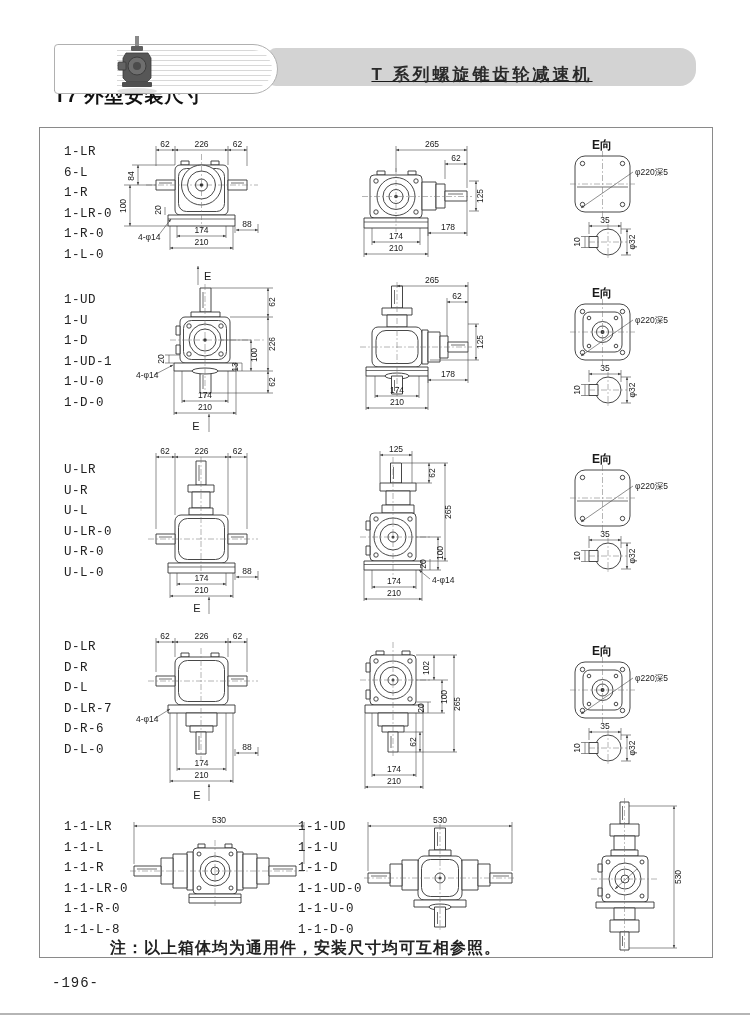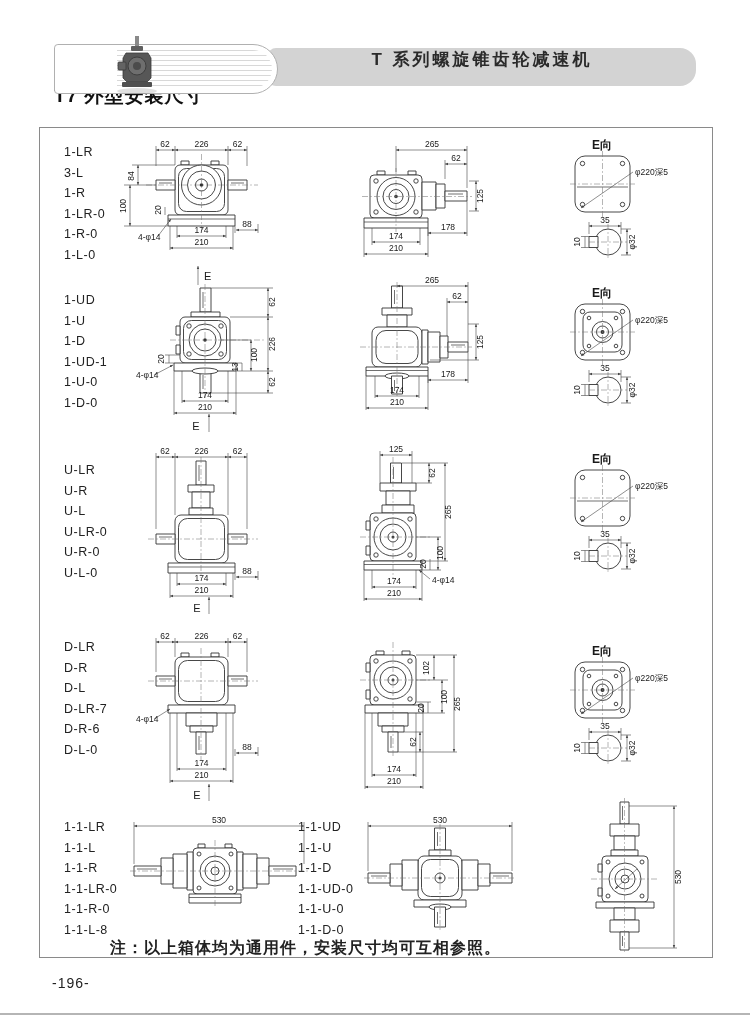--- a/index.html
+++ b/index.html
@@ -1,37 +1,37 @@
 <!DOCTYPE html>
 <html><head>
 <meta charset="utf-8">
 <style>
   html,body{margin:0;padding:0;background:#fff;}
   .page{position:relative;width:750px;height:1018px;background:#fff;font-family:"Liberation Sans",sans-serif;overflow:hidden;color:#1a1a1a;}
 
   
   .title-bar{position:absolute;left:268px;top:48px;width:428px;height:38px;background:#d3d3d3;
-    border-radius:8px 16px 16px 8px;display:flex;align-items:flex-start;justify-content:center;z-index:1;}
+    border-radius:8px 16px 16px 8px;display:flex;align-items:flex-end;justify-content:center;z-index:1;text-decoration:underline;}
   .title-bar span{font-size:17px;font-weight:bold;letter-spacing:3px;color:#2a2a2a;}
   .header-band{position:absolute;left:54px;top:44px;width:222px;height:48px;background:#fff;
     border:1px solid #b0b0b0;border-radius:4px 26px 26px 4px;z-index:2;}
   .band-stripes{position:absolute;left:62px;right:5px;top:5px;bottom:5px;
     background:repeating-linear-gradient(180deg,#d8d8d8 0 1px,transparent 1px 5px);
     border-radius:0 22px 22px 0;}
   .gear-icon{position:absolute;left:55px;top:-9px;z-index:3;}
 
   .section-title{position:absolute;left:54px;top:83px;font-size:19px;font-weight:bold;color:#111;letter-spacing:1px;}
   .main-box{position:absolute;left:39px;top:127px;width:672px;height:829px;border:1px solid #8a8a8a;}
 
-  .models{position:absolute;font-family:Liberation Sans, sans-serif;
+  .models{position:absolute;font-family:Liberation Mono, monospace;
     font-size:12.5px;color:#222;letter-spacing:0.5px;}
   .models div{height:20.6px;line-height:20.6px;}
 
   .note{position:absolute;left:110px;top:938px;font-size:16px;color:#222;letter-spacing:1px;font-weight:bold;}
-  .page-number{position:absolute;left:52px;top:975px;font-size:14px;color:#222;letter-spacing:1px;}
+  .page-number{position:absolute;left:52px;top:975px;font-size:14px;color:#222;letter-spacing:1px;font-family:Liberation Mono, monospace;}
   .bottom-rule{position:absolute;left:0;top:1013px;width:750px;height:2px;background:#b5b5b5;}
 
   
   .dw{position:absolute;overflow:visible;}
   .dw .ln{fill:#fff;stroke:#333;stroke-width:0.9;stroke-linejoin:round;}
   .dw .kl{stroke:#333;stroke-width:0.7;}
   .dw .cls line{stroke:#777;stroke-width:0.55;stroke-dasharray:6 2.2 1.6 2.2;fill:none;}
   .dw .dms line{stroke:#444;stroke-width:0.6;fill:none;}
   .dw text{font-family:"Liberation Sans",sans-serif;font-size:8.5px;fill:#1a1a1a;}
   .dw text.bg{font-size:11px;}
@@ -65,21 +65,21 @@
       <rect x="12" y="46" width="30" height="5" rx="1" fill="#4f4f4f"></rect>
       <ellipse cx="27" cy="55" rx="20" ry="3" fill="#000" opacity="0.12"></ellipse>
     </svg>
   </div>
 
   <div class="section-title">T7 外型安装尺寸</div>
   <div class="main-box"></div>
 
   <div class="models" style="left:64px;top:142px">
     <div>1-LR</div>
-    <div>3-L</div>
+    <div>6-L</div>
     <div>1-R</div>
     <div>1-LR-0</div>
     <div>1-R-0</div>
     <div>1-L-0</div>
   </div>
   <div class="models" style="left:64px;top:290px">
     <div>1-UD</div>
     <div>1-U</div>
     <div>1-D</div>
     <div>1-UD-1</div>

